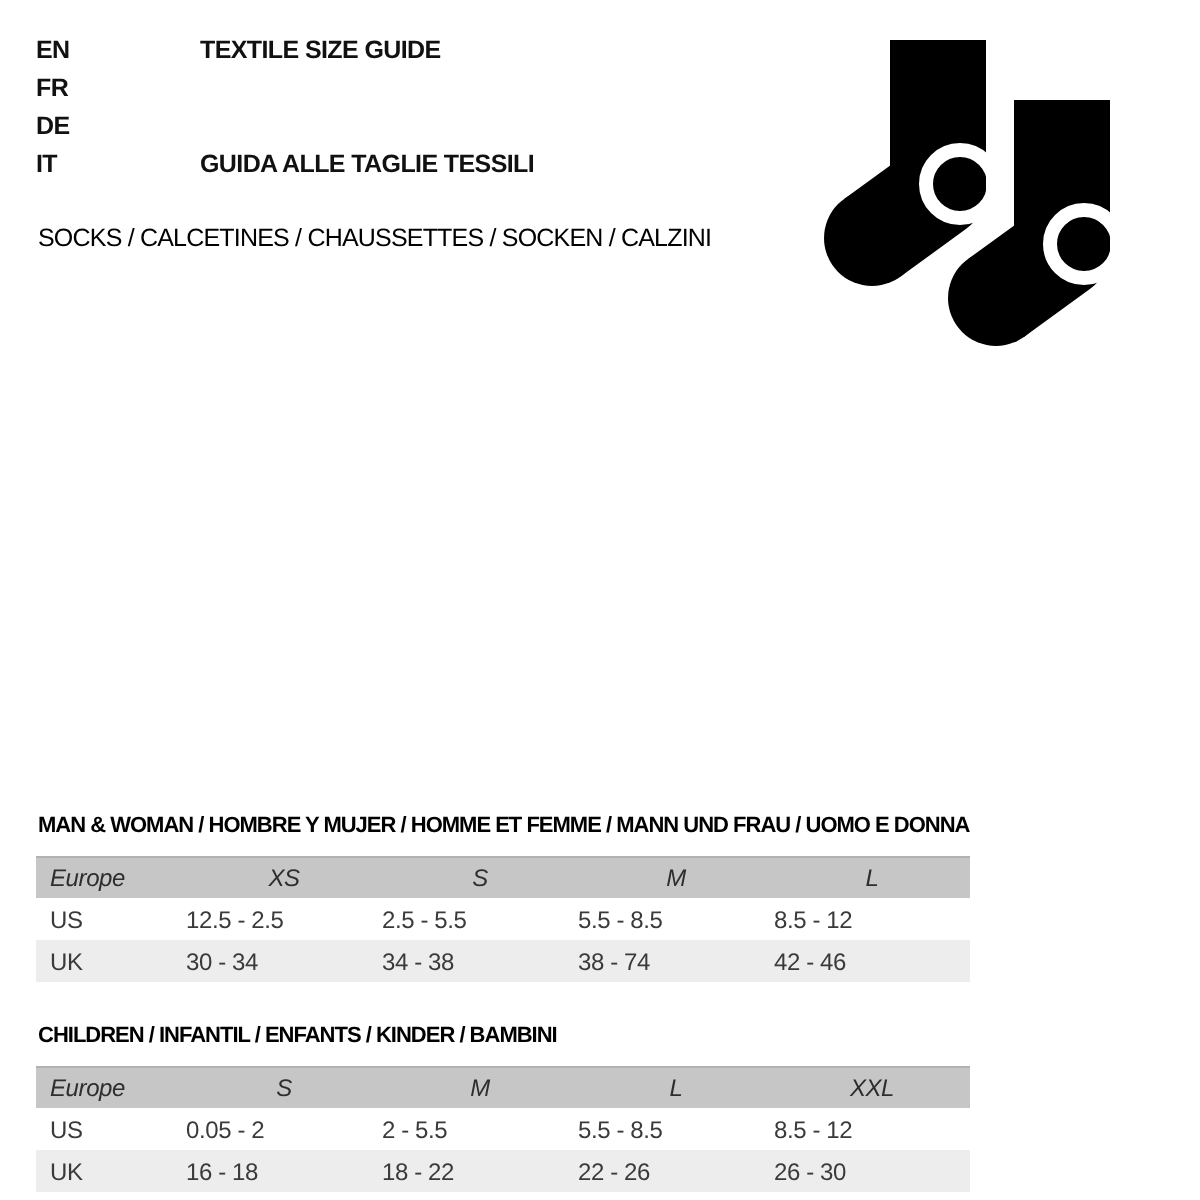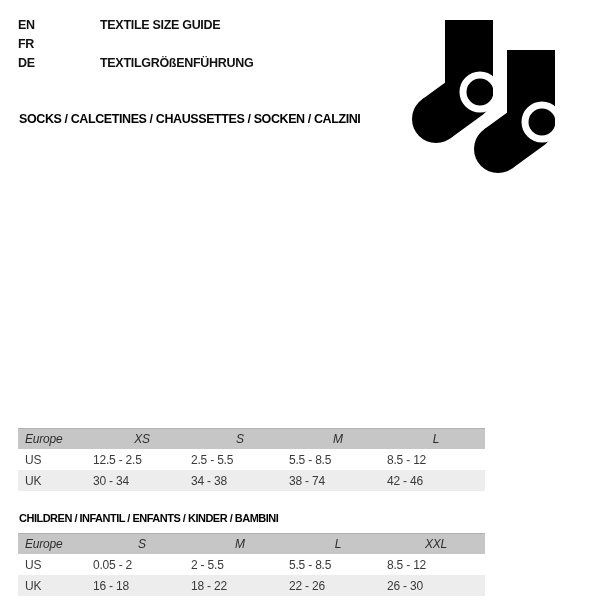--- a/index.html
+++ b/index.html
@@ -14,21 +14,21 @@
   
   .langs { position: absolute; left: 18px; top: 16px; }
   .lang-row { display: flex; height: 18.8px; align-items: center; }
   .lang-code {
     width: 40px; font-weight: bold; font-size: 12.5px; letter-spacing: -0.3px;
   }
   .lang-label { font-weight: bold; font-size: 12.5px; letter-spacing: -0.3px; margin-left: 42px; }
 
   .category-line {
     position: absolute; left: 19px; top: 112px;
-    font-weight: bold; font-size: 12.5px; letter-spacing: -0.4px;
+    font-weight: normal; font-size: 12.5px; letter-spacing: -0.4px;
     color: #000;
   }
 
   
   .socks-icon { position: absolute; left: 402px; top: 10px; }
 
   
   .table-title {
     position: absolute; left: 19px;
     font-weight: bold; font-size: 11px; letter-spacing: -0.5px;
@@ -69,21 +69,24 @@
   <div class="langs">
     <div class="lang-row">
       <span class="lang-code">EN</span>
       <span class="lang-label">TEXTILE SIZE GUIDE</span>
     </div>
     <div class="lang-row">
       <span class="lang-code">FR</span>
     </div>
     <div class="lang-row">
       <span class="lang-code">DE</span>
-      <span class="lang-label">TEXTILGRÖßENFÜHRUNG</span>
+    </div>
+    <div class="lang-row">
+      <span class="lang-code">IT</span>
+      <span class="lang-label">GUIDA ALLE TAGLIE TESSILI</span>
     </div>
   </div>
 
   <div class="category-line">SOCKS / CALCETINES / CHAUSSETTES / SOCKEN / CALZINI</div>
 
   <svg class="socks-icon" width="168" height="168" viewBox="0 0 168 168" aria-hidden="true">
     <g fill="none">
 
       <path d="M67 10 L67 85 L34 109" stroke="#000" stroke-width="48" stroke-linejoin="round"></path>
       <circle cx="34" cy="109" r="24" fill="#000"></circle>
@@ -91,20 +94,21 @@
 
       <path d="M129 40 L129 115 L96 139" stroke="#fff" stroke-width="62" stroke-linejoin="round"></path>
       <circle cx="96" cy="139" r="31" fill="#fff"></circle>
 
       <path d="M129 40 L129 115 L96 139" stroke="#000" stroke-width="48" stroke-linejoin="round"></path>
       <circle cx="96" cy="139" r="24" fill="#000"></circle>
       <circle cx="140" cy="112" r="17" stroke="#fff" stroke-width="7"></circle>
     </g>
   </svg>
 
+  <div class="table-title title-adult">MAN &amp; WOMAN / HOMBRE Y MUJER / HOMME ET FEMME / MANN UND FRAU / UOMO E DONNA</div>
   <table class="size-table table-adult">
     <colgroup>
       <col class="c-region">
         <col class="c-size">
         <col class="c-size">
         <col class="c-size">
         <col class="c-size">
     </colgroup>
     <thead>
       <tr>

